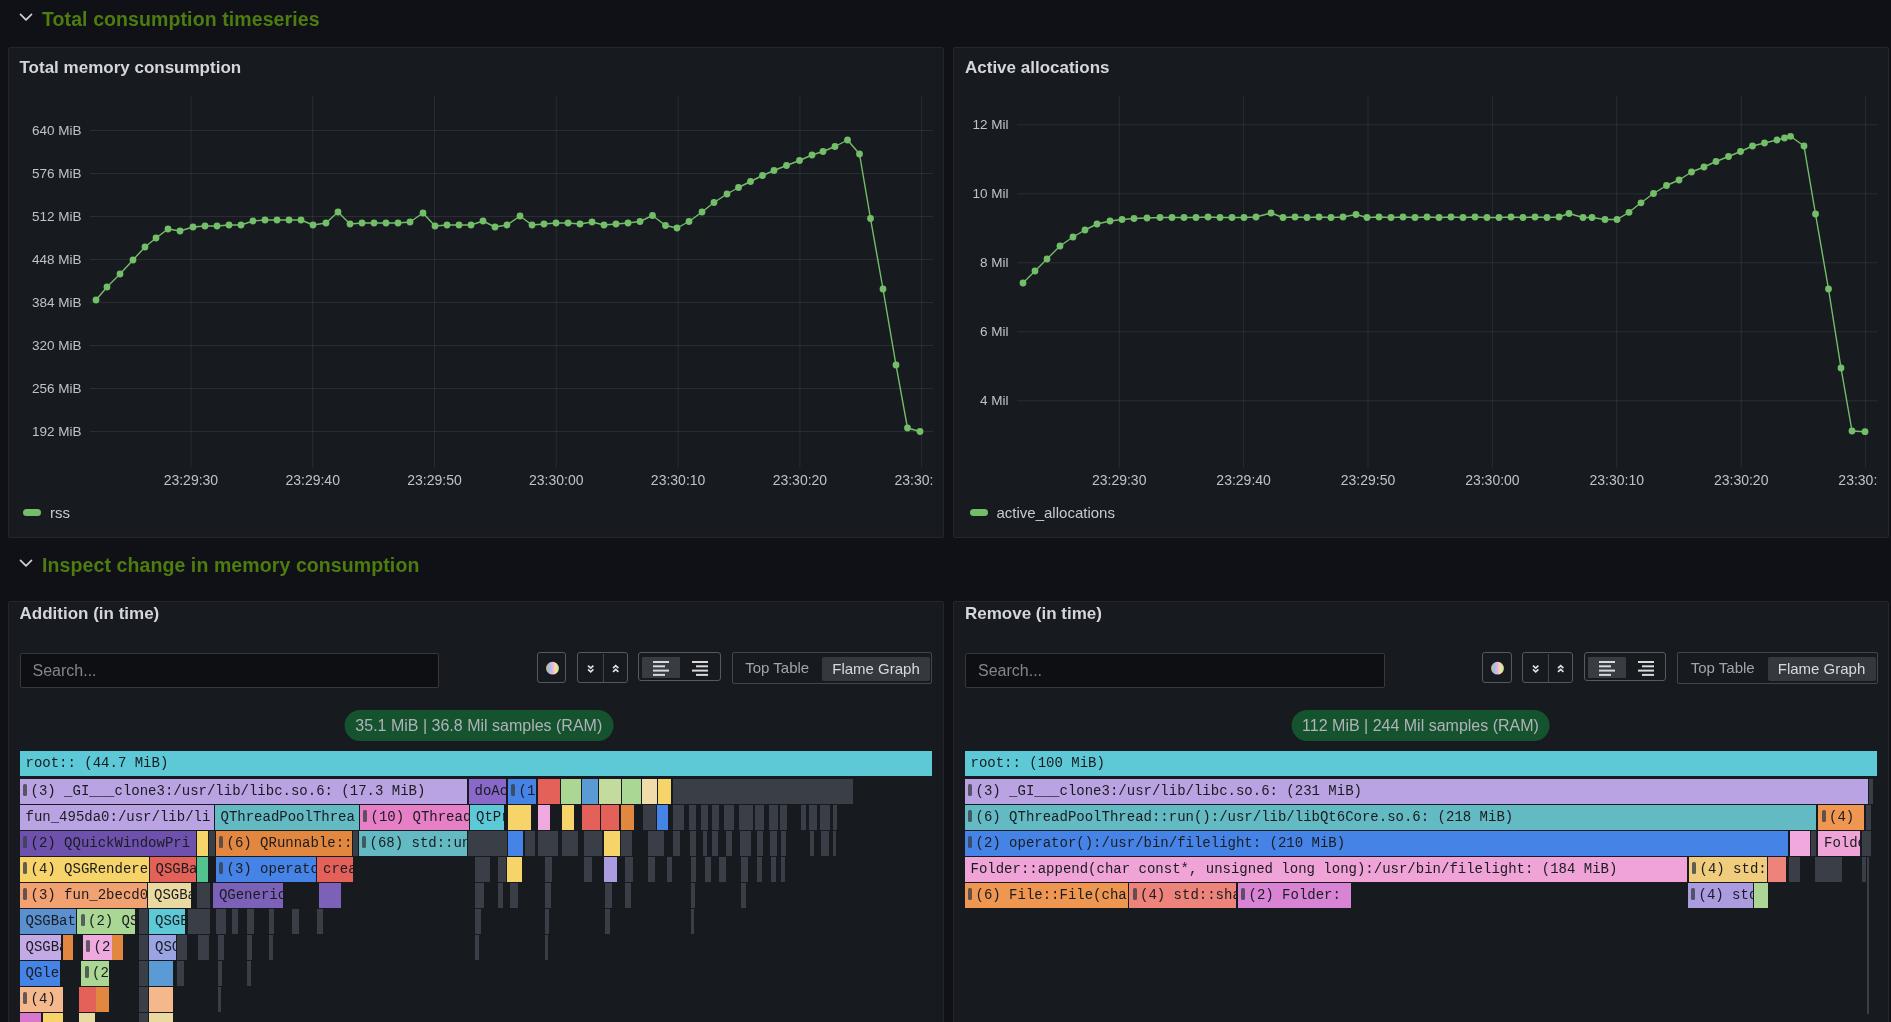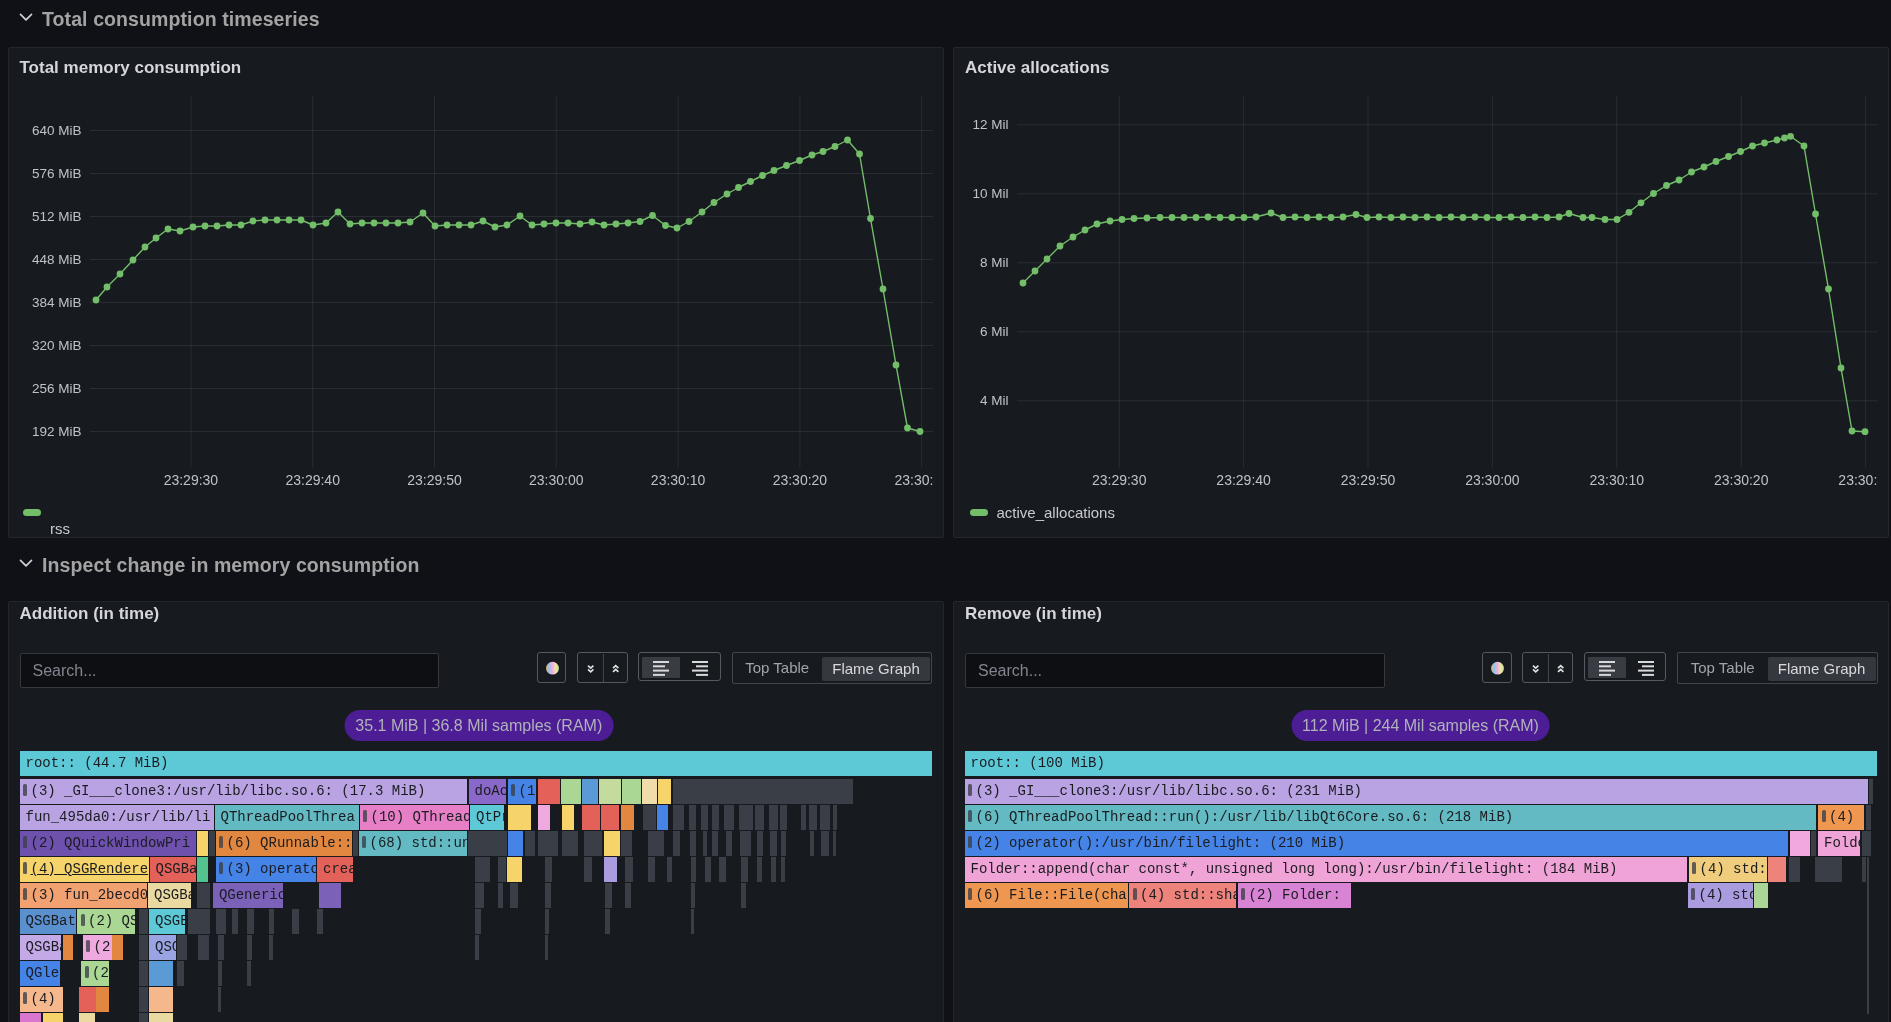--- a/index.html
+++ b/index.html
@@ -1,35 +1,35 @@
 <!DOCTYPE html>
 <html><head><meta charset="utf-8"><style>
 * { margin:0; padding:0; box-sizing:border-box; }
 html,body { width:1891px; height:1022px; background:#101116; overflow:hidden;
   font-family:"Liberation Sans", sans-serif; }
 .abs { position:absolute; }
 .panel { position:absolute; background:#171a1f; border:1px solid #24262c; border-radius:2px; }
-.sech { position:absolute; font-size:19.5px; font-weight:700; color:#a3a3a3; letter-spacing:0.1px; line-height:24px; }
+.sech { position:absolute; font-size:19.5px; font-weight:700; color:#4d7c0f; letter-spacing:0.1px; line-height:24px; }
 .ptitle { position:absolute; font-size:17px; font-weight:700; color:#d5d6dc; line-height:18px; }
 .ax { font-family:"Liberation Sans", sans-serif; font-size:13.5px; fill:#c0c2c9; }
 .axx { font-family:"Liberation Sans", sans-serif; font-size:14px; fill:#c0c2c9; }
 .legend { position:absolute; font-size:15px; color:#c9cad3; }
 .lpill { position:absolute; width:18px; height:7px; border-radius:3.5px; background:#73bf69; }
 .search { position:absolute; width:419.5px; height:35px; border:1px solid #35383f; border-radius:2px;
   background:#0e0f13; color:#82858e; font-size:16px; line-height:33px; padding-left:12px; }
 .tbtn { position:absolute; border:1px solid #565962; border-radius:3px; }
 .tbtn svg { position:relative; z-index:2; }
 .selseg { position:absolute; background:#393c42; border-radius:1px; }
 .radio { position:absolute; border:1px solid #44464c; border-radius:2px; }
 .ropt, .rsel { position:absolute; top:0; height:100%; display:flex; align-items:center; justify-content:center;
   font-size:15px; }
 .ropt { color:#a2a4ab; }
 .rsel { color:#d8d9de; font-weight:500; background:#36383f; border-radius:2px; top:4px; height:23.5px; }
 .pill { position:absolute; transform:translateX(-50%); height:31px; line-height:31px; padding:0 11px;
-  border-radius:16px; background:#4c1d95; color:#b0b2ba; font-size:16px; white-space:nowrap; }
+  border-radius:16px; background:#14532d; color:#b0b2ba; font-size:16px; white-space:nowrap; }
 .fb { position:absolute; height:25.0px; font-family:"Liberation Mono", monospace; font-size:14px;
   color:#1a1c21; line-height:25.0px; white-space:nowrap; overflow:hidden; }
 .fb.pl6 span { padding-left:6px; }
 .fb .mt { display:inline-block; width:4px; height:12px; border-radius:1.5px; background:rgba(58,62,70,0.78);
   margin-left:3.5px; margin-right:3.5px; vertical-align:-1.5px; }
 .chev { position:absolute; }
 </style></head><body>
 <svg class="chev" style="left:19px;top:9.7px" width="14" height="14" viewBox="0 0 14 14">
     <polyline points="1.5,4.3 7,9.9 12.5,4.3" fill="none" stroke="#cdced4" stroke-width="1.7" stroke-linecap="round" stroke-linejoin="round"></polyline>
   </svg>
@@ -240,21 +240,21 @@
       <circle cx="1790.5" cy="136.3" r="3.4" fill="#73bf69"></circle>
       <circle cx="1804" cy="146" r="3.4" fill="#73bf69"></circle>
       <circle cx="1815.5" cy="214" r="3.4" fill="#73bf69"></circle>
       <circle cx="1828.5" cy="289" r="3.4" fill="#73bf69"></circle>
       <circle cx="1841" cy="368" r="3.4" fill="#73bf69"></circle>
       <circle cx="1852" cy="431" r="3.4" fill="#73bf69"></circle>
       <circle cx="1865" cy="431.7" r="3.4" fill="#73bf69"></circle>
     </g>
   </svg>
 <div class="lpill" style="left:22.5px;top:508.5px;"></div>
-<div class="legend" style="left:50px;top:504px;margin-top:16px;">rss</div>
+<div class="legend" style="left:50px;top:504px;">rss</div>
 <div class="lpill" style="left:969.5px;top:508.5px;"></div>
 <div class="legend" style="left:996.5px;top:504px;">active_allocations</div>
 <svg class="chev" style="left:19px;top:556.4px" width="14" height="14" viewBox="0 0 14 14">
     <polyline points="1.5,4.3 7,9.9 12.5,4.3" fill="none" stroke="#cdced4" stroke-width="1.7" stroke-linecap="round" stroke-linejoin="round"></polyline>
   </svg>
 <div class="sech" style="left:42px;top:552.7px;">Inspect change in memory consumption</div>
 <div class="panel" style="left:8px;top:601px;width:935.5px;height:430px;"></div>
 <div class="panel" style="left:953px;top:601px;width:935.5px;height:430px;"></div>
 <div class="ptitle" style="left:19.5px;top:605px;">Addition (in time)</div>
 <div class="ptitle" style="left:965px;top:605px;">Remove (in time)</div>
@@ -401,21 +401,21 @@
 <div class="fb pl6" style="left:702.5px;top:830.5px;width:4.5px;background:#3a3e46;"></div>
 <div class="fb pl6" style="left:712px;top:830.5px;width:5.5px;background:#3a3e46;"></div>
 <div class="fb pl6" style="left:725.5px;top:830.5px;width:6.5px;background:#3a3e46;"></div>
 <div class="fb pl6" style="left:740px;top:830.5px;width:11.0px;background:#3a3e46;"></div>
 <div class="fb pl6" style="left:756.5px;top:830.5px;width:6.5px;background:#3a3e46;"></div>
 <div class="fb pl6" style="left:770px;top:830.5px;width:6.5px;background:#3a3e46;"></div>
 <div class="fb pl6" style="left:780.5px;top:830.5px;width:5.0px;background:#3a3e46;"></div>
 <div class="fb pl6" style="left:809.5px;top:830.5px;width:4.5px;background:#3a3e46;"></div>
 <div class="fb pl6" style="left:820.5px;top:830.5px;width:8.0px;background:#3a3e46;"></div>
 <div class="fb pl6" style="left:833px;top:830.5px;width:2.5px;background:#3a3e46;"></div>
-<div class="fb pl11" style="left:19.5px;top:856.5px;width:129.0px;background:#f6d46a;text-decoration:underline;"><i class="mt"></i><span>(4) QSGRendere</span></div>
+<div class="fb pl11" style="left:19.5px;top:856.5px;width:129.0px;background:#f6d46a;"><i class="mt"></i><span>(4) QSGRendere</span></div>
 <div class="fb pl6" style="left:149.5px;top:856.5px;width:46.0px;background:#e4615a;"><span>QSGBa</span></div>
 <div class="fb pl6" style="left:196.5px;top:856.5px;width:11.5px;background:#53c28f;"></div>
 <div class="fb pl11" style="left:215.5px;top:856.5px;width:100.5px;background:#4584e6;"><i class="mt"></i><span>(3) operator</span></div>
 <div class="fb pl6" style="left:317px;top:856.5px;width:35.5px;background:#e4615a;"><span>create</span></div>
 <div class="fb pl6" style="left:475px;top:856.5px;width:14.5px;background:#3a3e46;"></div>
 <div class="fb pl6" style="left:497.5px;top:856.5px;width:8.0px;background:#3a3e46;"></div>
 <div class="fb pl6" style="left:506.5px;top:856.5px;width:15.0px;background:#f6d46a;"></div>
 <div class="fb pl6" style="left:545px;top:856.5px;width:7.0px;background:#3a3e46;"></div>
 <div class="fb pl6" style="left:583.5px;top:856.5px;width:8.5px;background:#3a3e46;"></div>
 <div class="fb pl6" style="left:603.5px;top:856.5px;width:13.5px;background:#ab9ce0;"></div>

